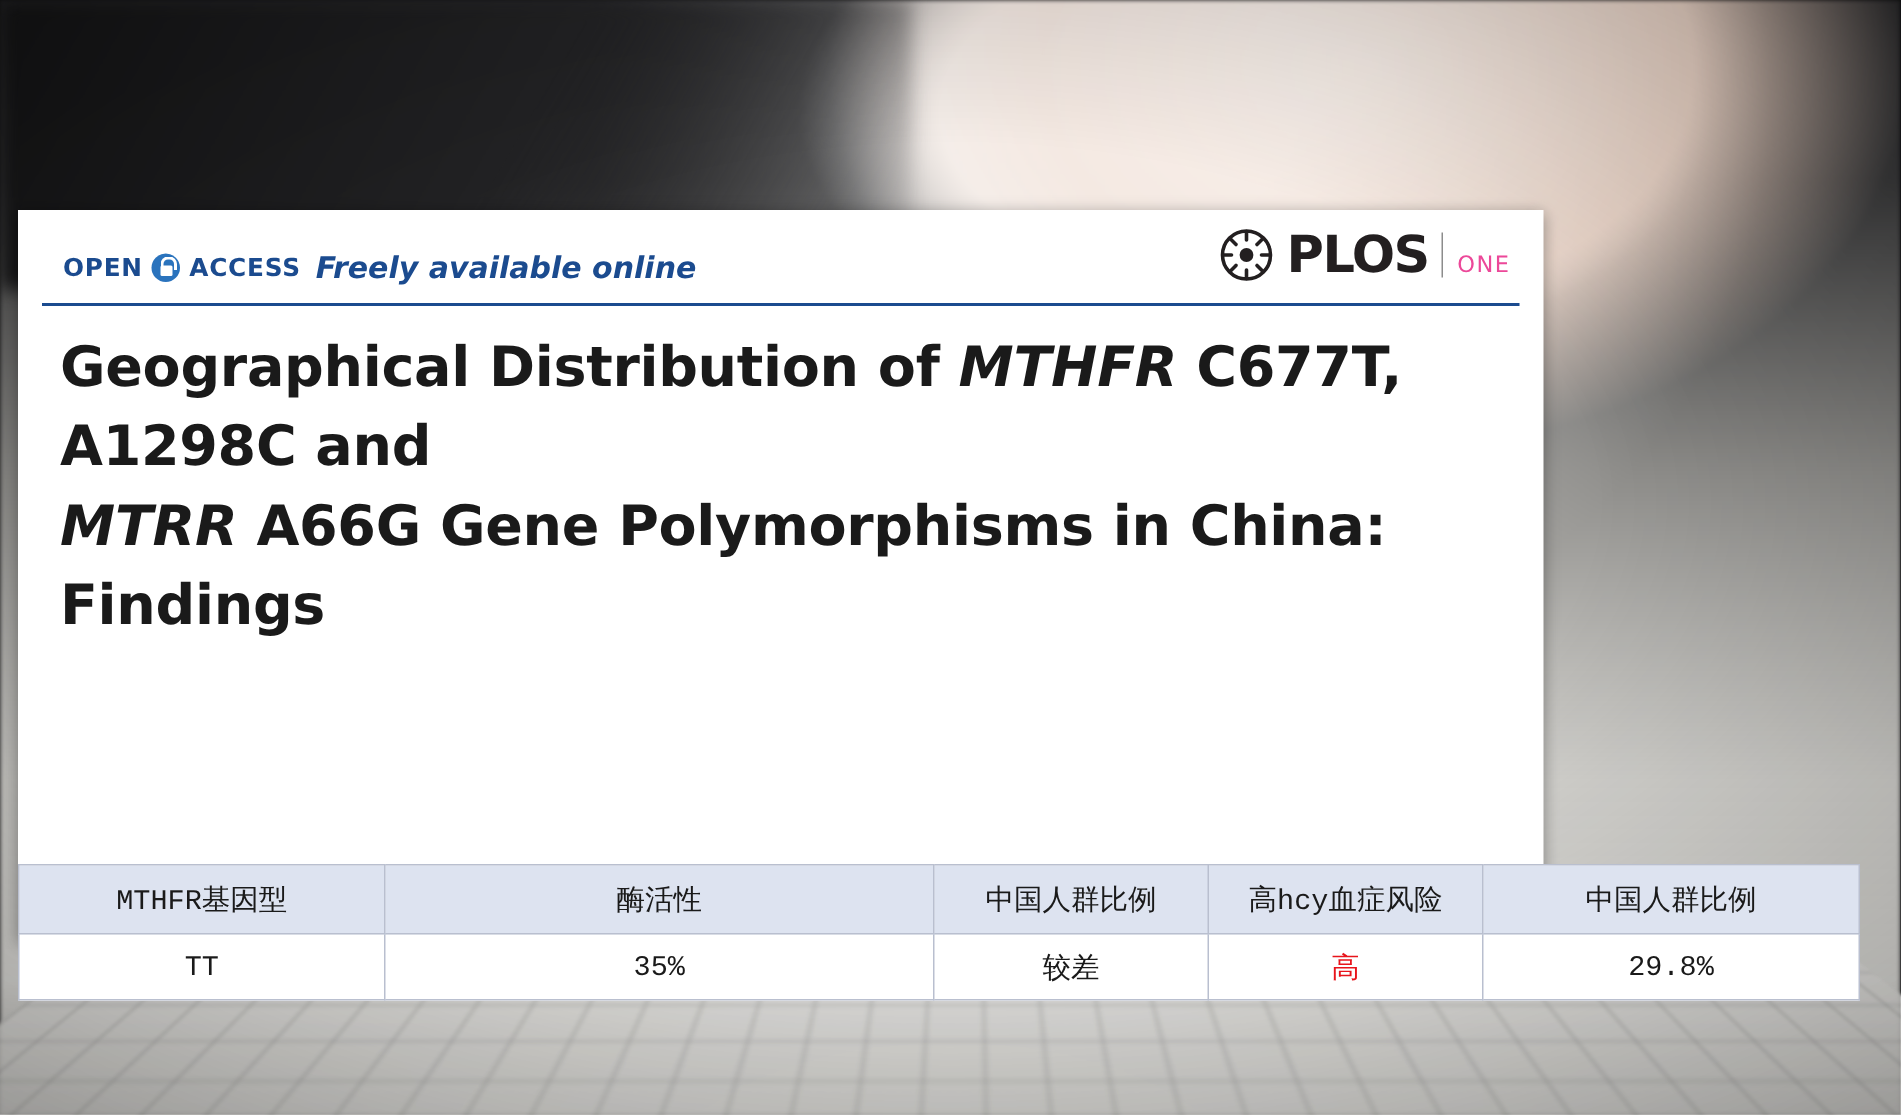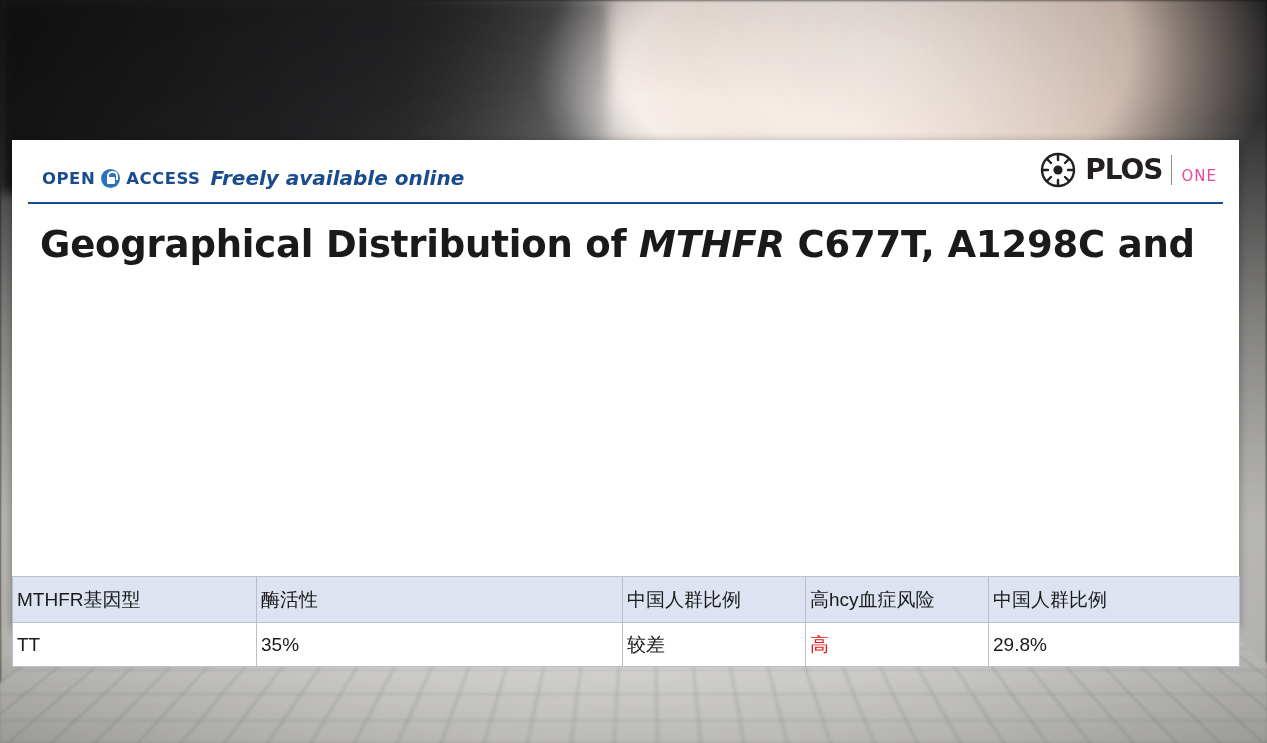--- a/index.html
+++ b/index.html
@@ -58,21 +58,21 @@
     position: absolute;
     inset: 0;
     background: radial-gradient(ellipse 85% 80% at 50% 45%, rgba(0,0,0,0) 40%, rgba(0,0,0,0.35) 100%);
   }
 
   
   #paper {
     position: absolute;
     left: 12px;
     top: 140px;
-    width: 1227px;
+    width: 1017px;
     height: 487px;
     background: #ffffff;
     box-shadow: 0 2px 10px rgba(0,0,0,0.35);
   }
 
   
   .journal-header {
     position: relative;
     height: 62px;
     margin: 0 16px;
@@ -142,21 +142,21 @@
     gap: 9px;
   }
   .plos-mark {
     width: 36px;
     height: 36px;
     position: relative;
   }
   .plos-word {
     font-family: "DejaVu Sans", sans-serif;
     font-weight: bold;
-    font-size: 28px;
+    font-size: 34px;
     letter-spacing: -1px;
     color: #231f20;
     line-height: 34px;
   }
   .plos-divider {
     width: 1px;
     height: 30px;
     background: #8c8c8c;
   }
   .plos-one {
@@ -196,22 +196,22 @@
   }
   table.genotype-table {
     border-collapse: collapse;
     width: 1227px;
     background: #ffffff;
     table-layout: fixed;
   }
   table.genotype-table th,
   table.genotype-table td {
     border: 1px solid #b9bfcf;
-    text-align: left;
-    font-family: Liberation Sans, sans-serif;
+    text-align: center;
+    font-family: Liberation Mono, monospace;
     font-size: 19px;
     color: #1a1a1a;
     height: 43px;
     padding: 0 4px;
     background: #ffffff;
   }
   table.genotype-table thead th {
     background: #dde3f0;
     font-weight: normal;
     height: 45px;
@@ -266,20 +266,23 @@
         <span class="plos-word">PLOS</span>
         <span class="plos-divider"></span>
         <span class="plos-one">ONE</span>
       </div>
 
     </div>
 
     <div id="title-block">
       <div>
         <span>Geographical Distribution of </span><span class="it">MTHFR</span><span> C677T, A1298C and</span>
+      </div>
+      <div>
+        <span class="it">MTRR</span><span> A66G Gene Polymorphisms in China: Findings</span>
       </div>
     </div>
 
   </div>
 
   <div id="table-wrap">
     <table class="genotype-table">
       <colgroup>
         <col class="c1">
           <col class="c2">

